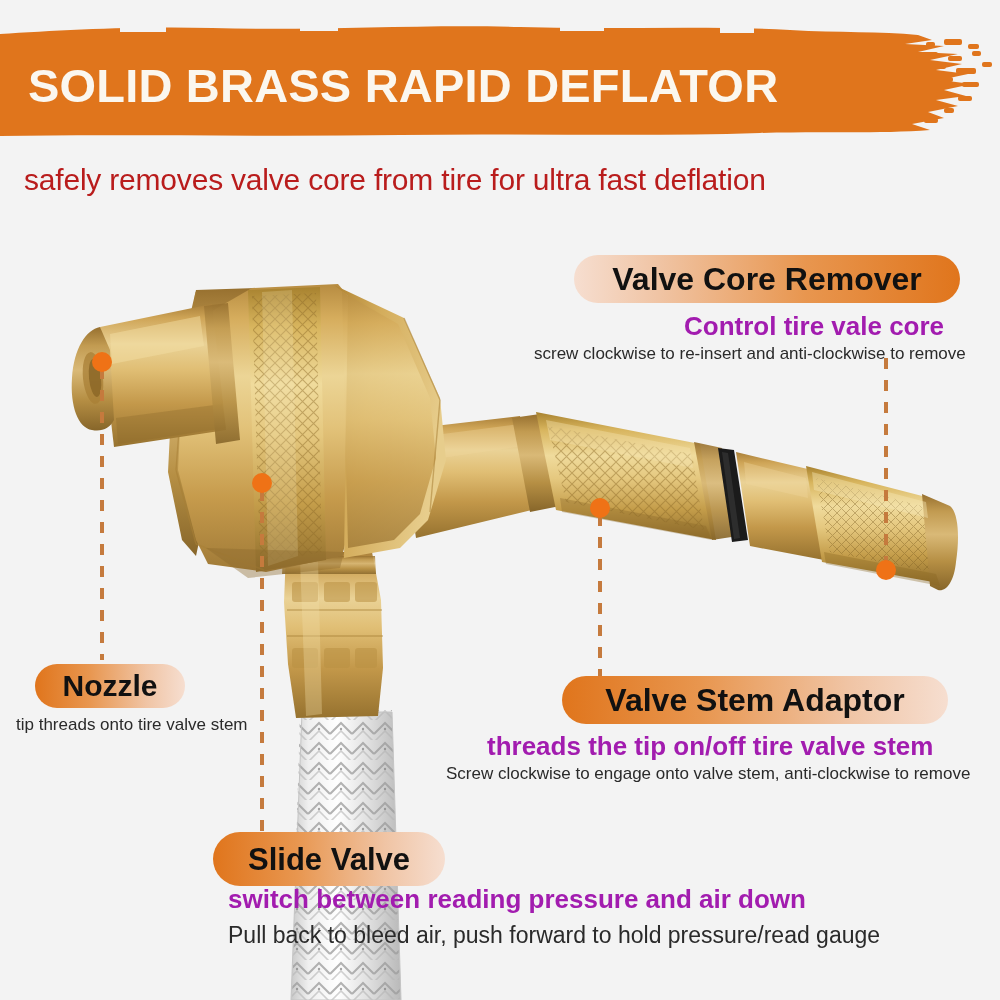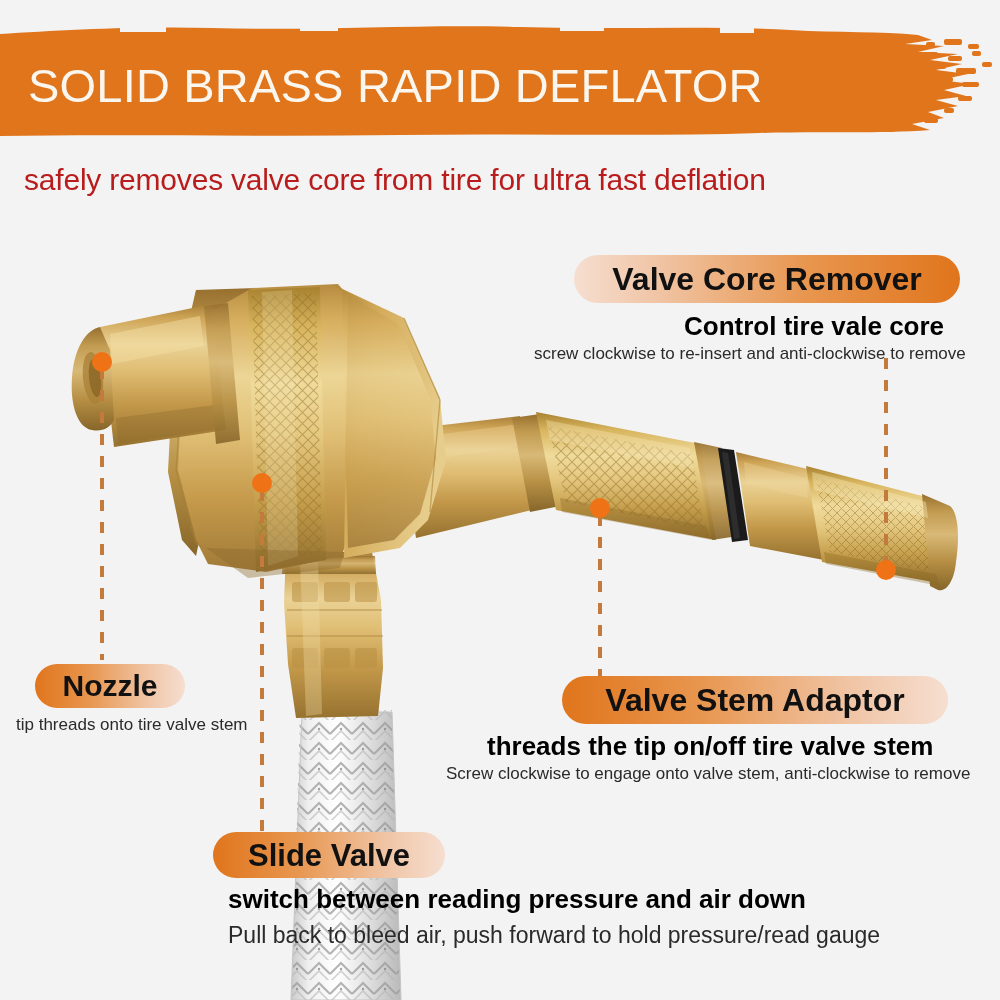--- a/index.html
+++ b/index.html
@@ -28,21 +28,21 @@
     width: 1000px;
     height: 148px;
   }
   #banner-svg { position: absolute; left: 0; top: 0; }
 
   #banner-title {
     position: absolute;
     left: 28px;
     top: 62px;
     font-size: 47px;
-    font-weight: normal;
+    font-weight: bold;
     letter-spacing: 0.2px;
     color: #fbf7ef;
     font-family: "Liberation Sans", sans-serif;
     transform: scaleX(1.0);
     transform-origin: left center;
     white-space: nowrap;
     line-height: 1;
   }
 
   #subtitle {
@@ -83,21 +83,21 @@
     background: linear-gradient(to right, #f6ded0 0%, #f0c4a4 22%, #e8964f 60%, #e0751c 100%);
   }
   .pill-grad-rl {
     
     background: linear-gradient(to right, #e0751c 0%, #e8964f 36%, #f0c4a4 74%, #f6ded0 100%);
   }
 
   .sub-strong {
     position: absolute;
     font-weight: bold;
-    color: #000000;
+    color: #a21caf;
     font-family: "Liberation Sans", sans-serif;
     white-space: nowrap;
     line-height: 1;
   }
   .sub-light {
     position: absolute;
     color: #2a2a2a;
     font-family: "Liberation Sans", sans-serif;
     white-space: nowrap;
     line-height: 1;
@@ -391,19 +391,19 @@
   <div class="pill pill-grad-rl" style="left:35px; top:664px; width:150px; height:44px; font-size:30px;">Nozzle</div>
 
   <div class="sub-light" style="left:16px; top:716px; font-size:17px;">tip threads onto tire valve stem</div>
 
   <div class="pill pill-grad-rl" style="left:562px; top:676px; width:386px; height:48px; font-size:32px;">Valve Stem Adaptor</div>
 
   <div class="sub-strong" style="left:487px; top:733px; font-size:26px;">threads the tip on/off tire valve stem</div>
 
   <div class="sub-light" style="left:446px; top:765px; font-size:17px;">Screw clockwise to engage onto valve stem, anti-clockwise to remove</div>
 
-  <div class="pill pill-grad-rl" style="left:213px; top:832px; width:232px; height:46px; font-size:31px;">Slide Valve</div>
+  <div class="pill pill-grad-rl" style="left:213px; top:832px; width:232px; height:54px; font-size:31px;">Slide Valve</div>
 
   <div class="sub-strong" style="left:228px; top:886px; font-size:26px;">switch between reading pressure and air down</div>
 
   <div class="sub-light" style="left:228px; top:924px; font-size:23px;">Pull back to bleed air, push forward to hold pressure/read gauge</div>
 
 </div>
 
 </body></html>

